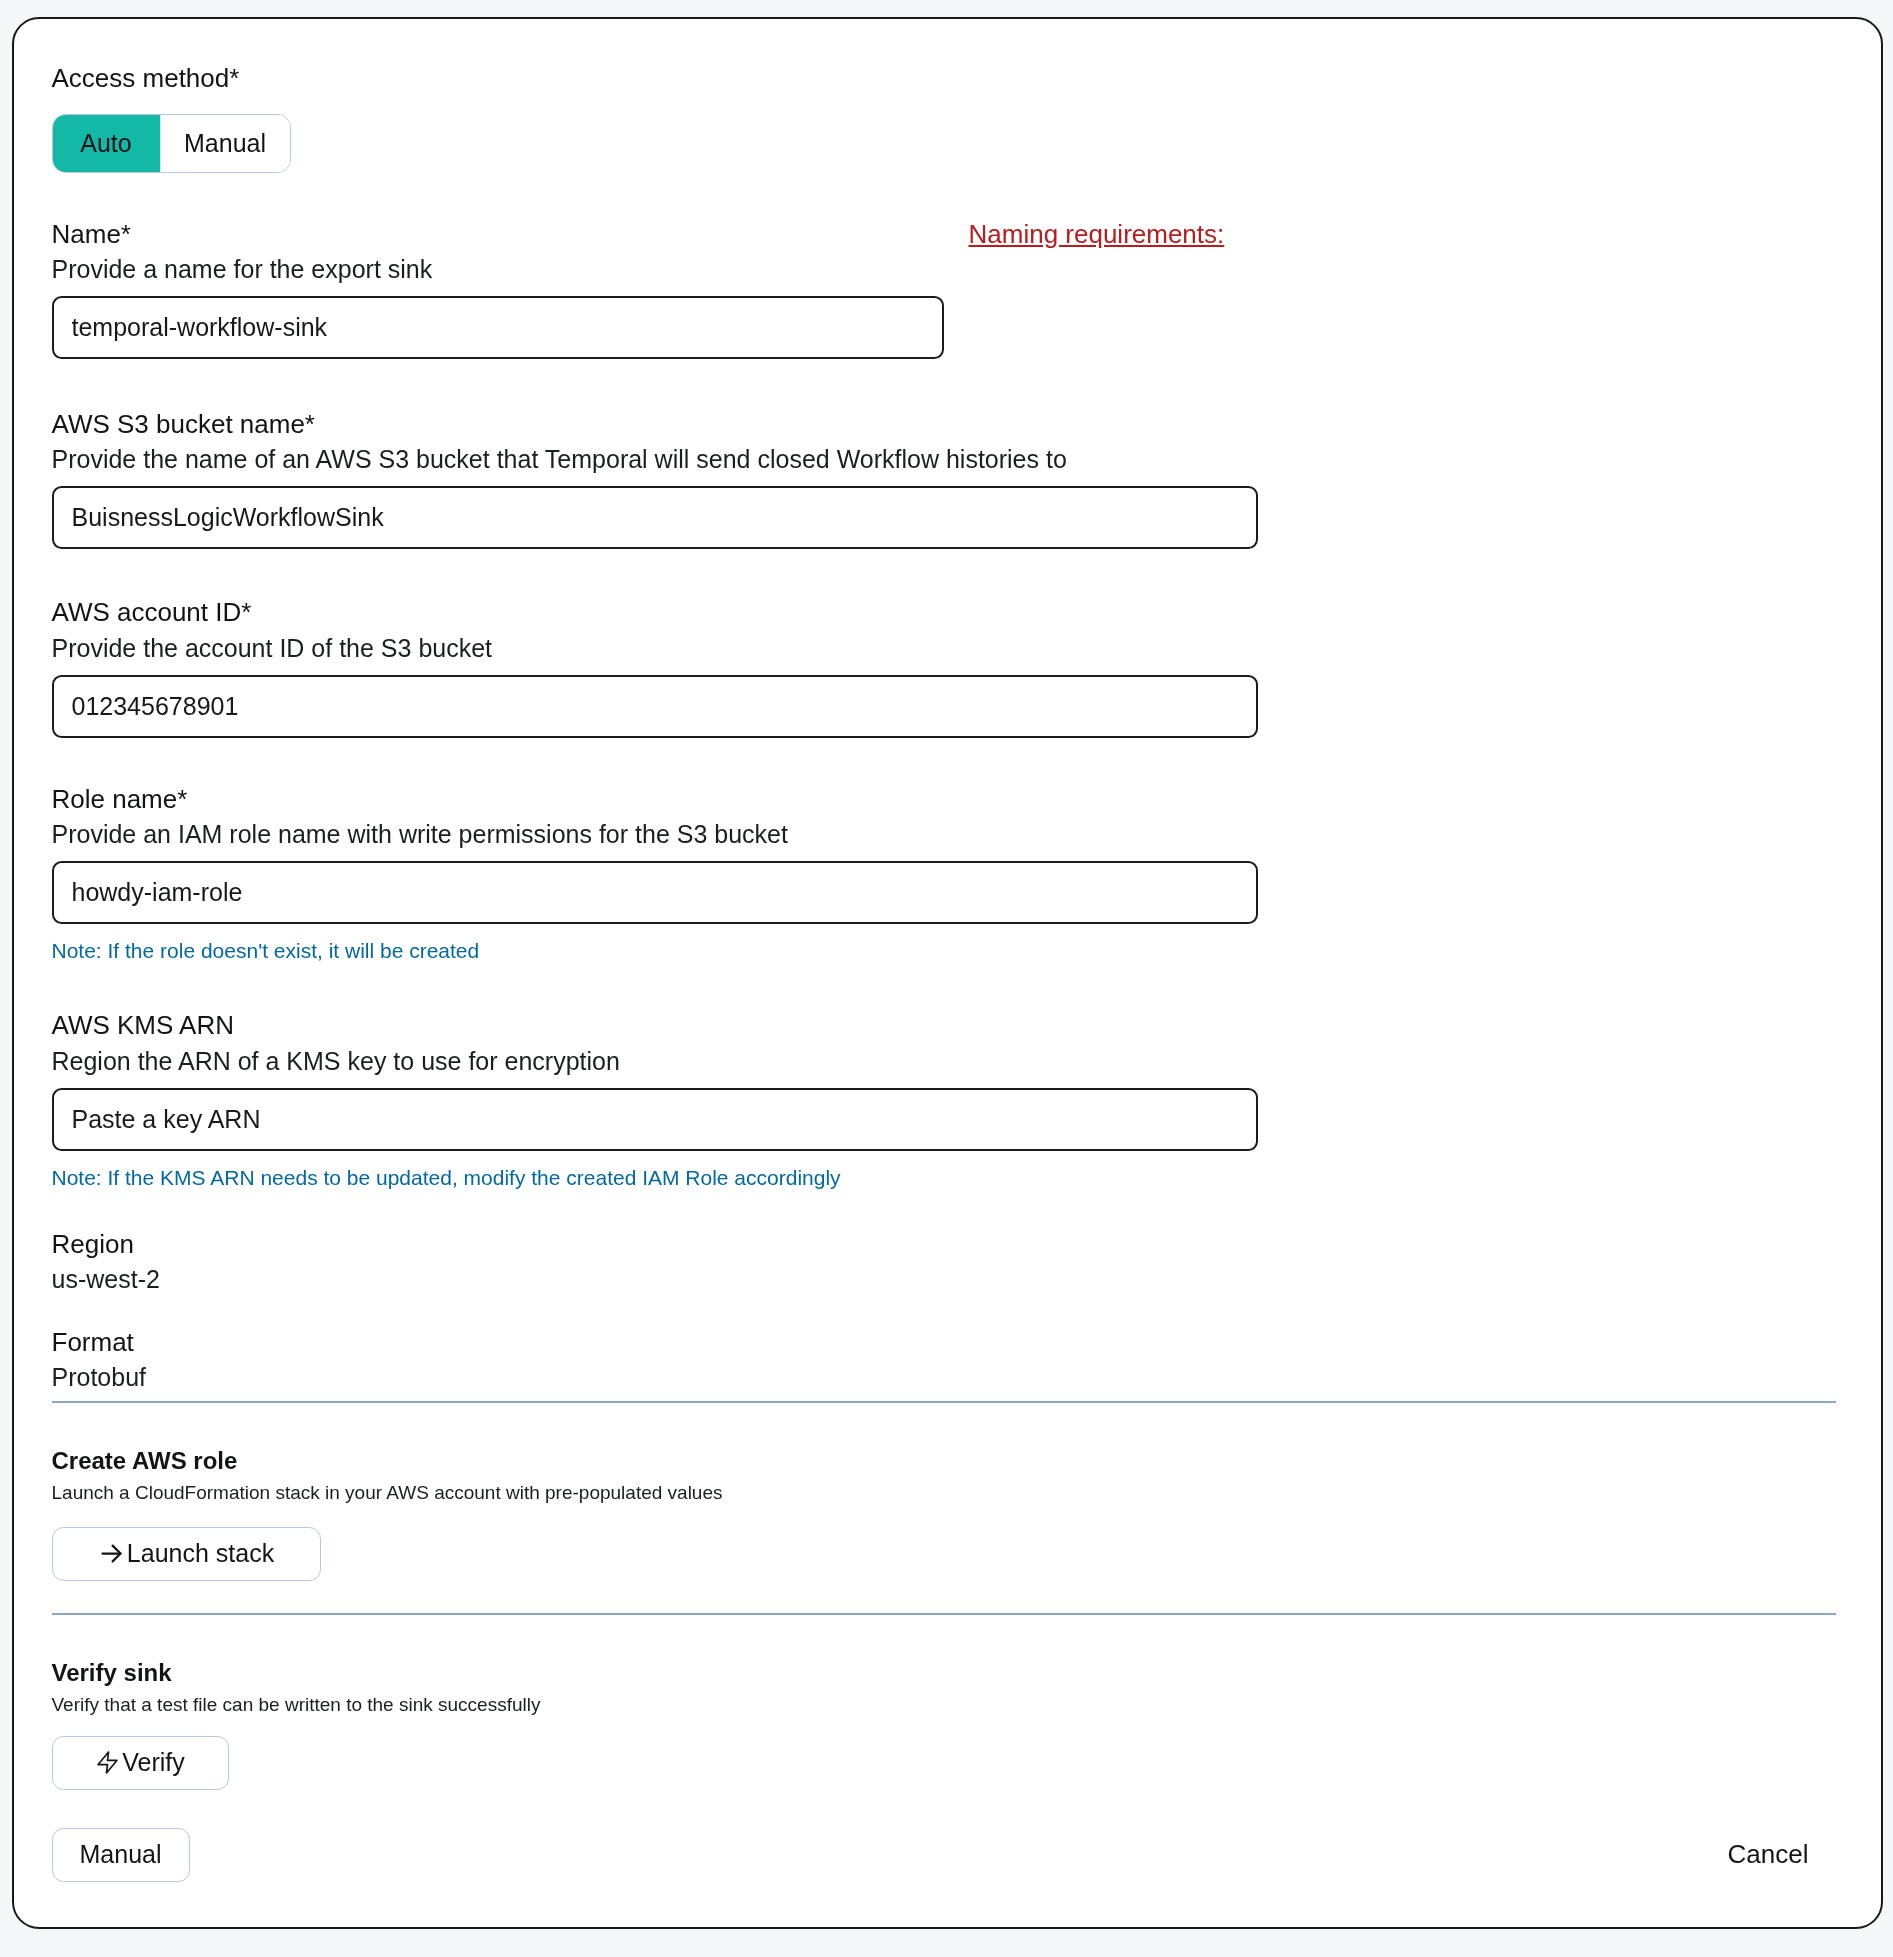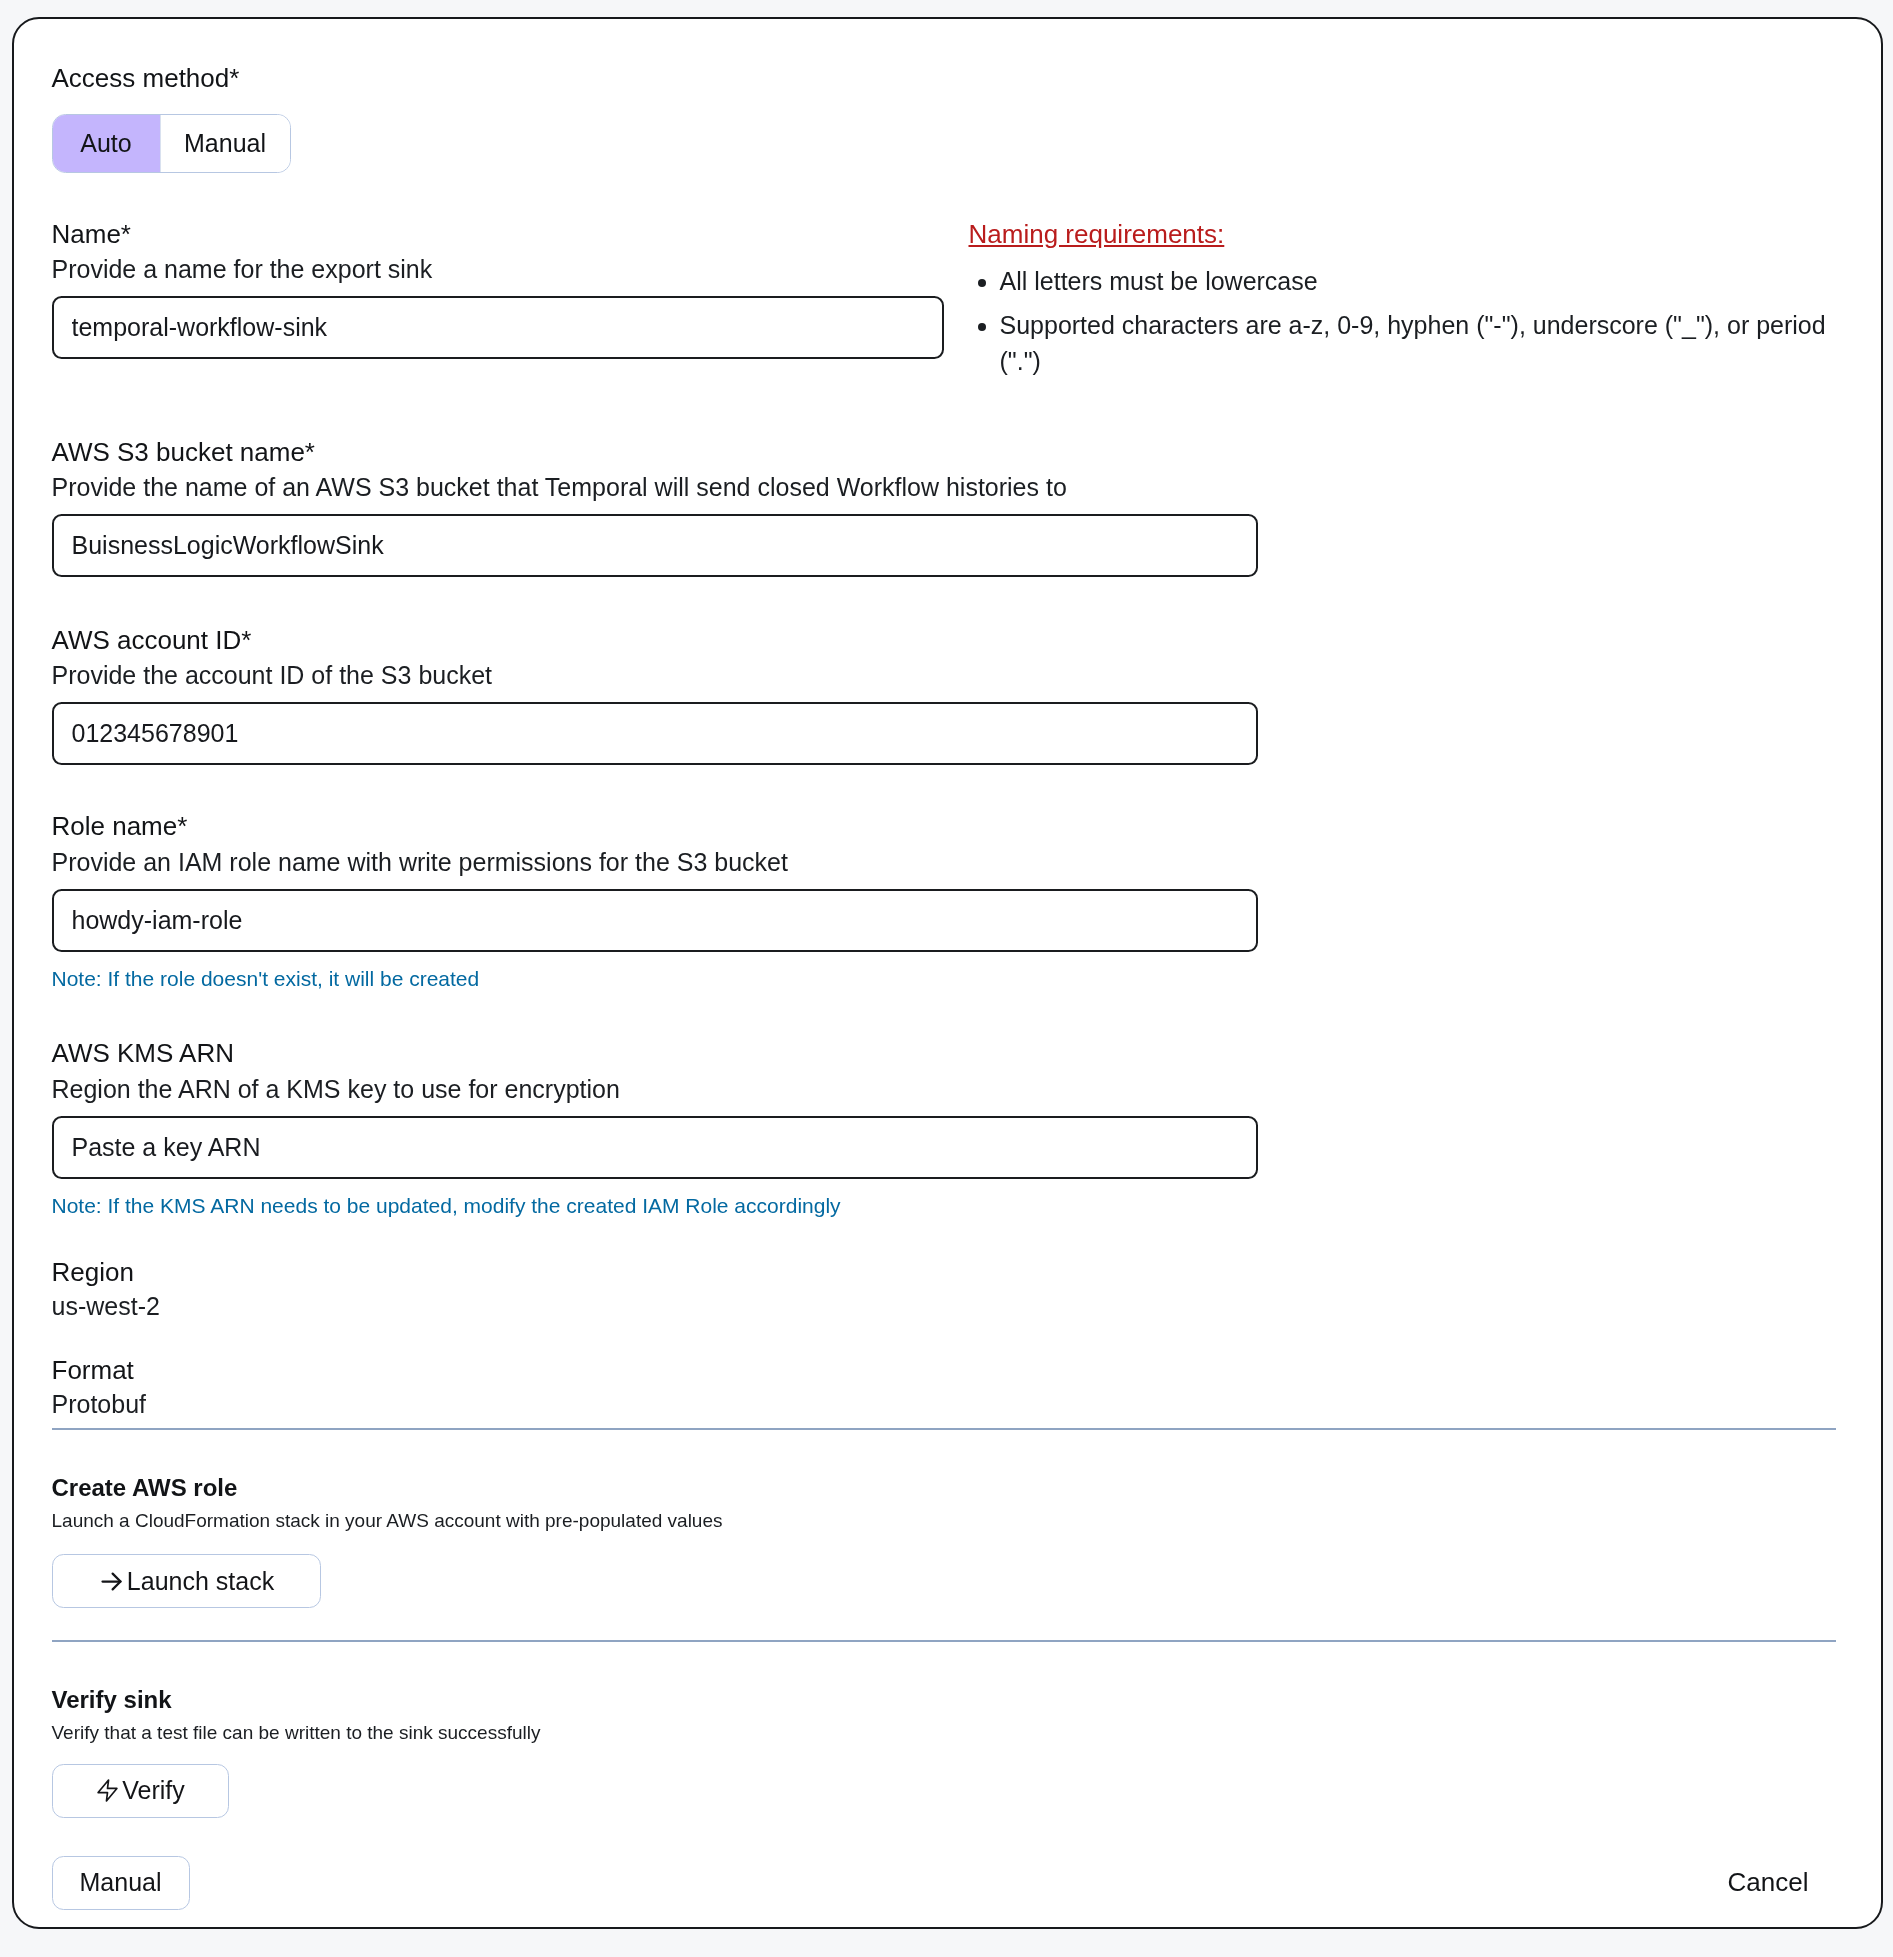--- a/index.html
+++ b/index.html
@@ -16,21 +16,21 @@
         font-family:inherit;font-size:25px;color:#17191d;padding:0 18px;outline:none;}
   .text-input::placeholder{color:#191b1f;opacity:1;}
   .w-name{width:892px;}
   .w-full{width:1206px;}
   .toggle{display:flex;margin-top:19px;width:max-content;border:1.9px solid #b7c7e2;
         border-radius:13.4px;overflow:hidden;background:#fff;}
   .toggle-opt{display:flex;align-items:center;justify-content:center;height:57px;
         font-size:25px;color:#121417;cursor:pointer;background:#fff;}
   .toggle-opt.opt-auto{width:107px;}
   .toggle-opt.opt-manual{width:129px;border-left:1.4px solid #d9e1ef;}
-  .toggle-opt.selected{background:#c4b5fd;}
+  .toggle-opt.selected{background:#14b8a6;}
   .row{display:flex;align-items:flex-start;margin-top:45px;}
   .col-left{width:892px;flex:none;}
   .col-right{margin-left:25px;width:871px;flex:none;}
   .req-title{font-size:26px;line-height:32.5px;color:#b91c1c;text-decoration:underline;}
   .req-list{margin:13.4px 0 0 0;padding-left:31px;}
   .req-list li{font-size:25px;line-height:36px;margin-bottom:7.6px;color:#1b1e22;}
   .field{margin-top:45px;}
   .f-s3{margin-top:49px;}
   .f-account{margin-top:47px;}
   .f-region{margin-top:37px;}
@@ -69,24 +69,20 @@
     </div>
 
     <div class="row">
       <div class="col-left">
         <div class="label">Name*</div>
         <div class="desc">Provide a name for the export sink</div>
         <input class="text-input w-name" type="text" value="temporal-workflow-sink" style="">
       </div>
       <div class="col-right">
         <div class="req-title">Naming requirements:</div>
-        <ul class="req-list">
-          <li>All letters must be lowercase</li>
-          <li>Supported characters are a-z, 0-9, hyphen ("-"), underscore ("_"), or period (".")</li>
-        </ul>
       </div>
     </div>
 
     <div class="field f-s3">
       <div class="label">AWS S3 bucket name*</div>
       <div class="desc">Provide the name of an AWS S3 bucket that Temporal will send closed Workflow histories to</div>
       <input class="text-input w-full" type="text" value="BuisnessLogicWorkflowSink" style="">
     </div>
 
     <div class="field f-account">

